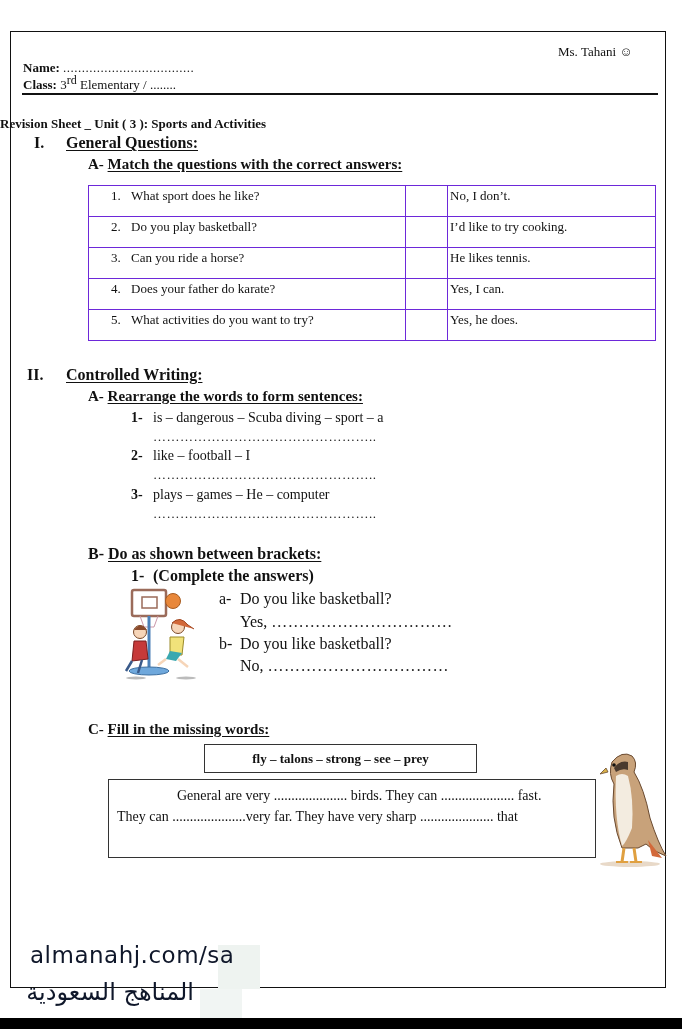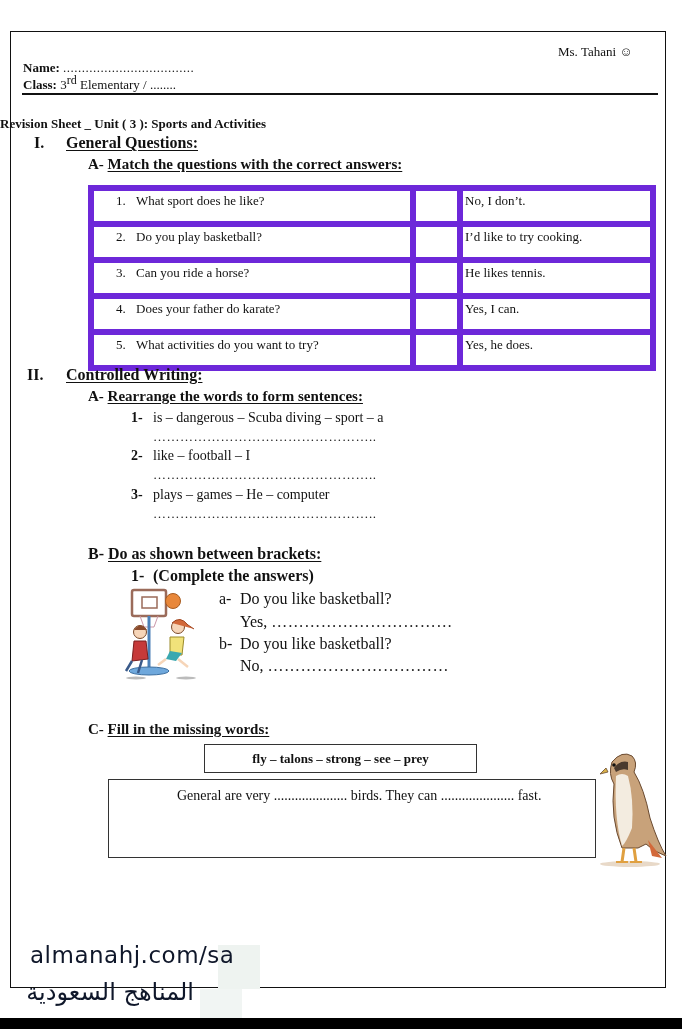--- a/index.html
+++ b/index.html
@@ -18,21 +18,21 @@
     .u { text-decoration: underline; text-underline-offset: 2px; }
     .f13 { font-size: 13px; }
     .f14 { font-size: 14px; }
     .f15 { font-size: 15px; }
     .f16 { font-size: 16px; }
     .header-line { position: absolute; left: 22px; top: 93px; width: 636px; height: 2px; background: #111; }
     table.match {
       position: absolute; left: 88px; top: 185px; width: 568px;
       border-collapse: collapse; font-size: 13px;
     }
-    table.match td { border: 6px solid #6d28d9; height: 28px; vertical-align: top; padding: 2px 2px 0 2px; }
+    table.match td { border: 1px solid #6d28d9; height: 28px; vertical-align: top; padding: 2px 2px 0 2px; }
     table.match td.q { width: 292px; padding-left: 22px; }
     table.match td.blank { width: 37px; }
     table.match td.a { padding-left: 2px; }
     .dots { letter-spacing: 0.5px; color: #222; }
     .wordbox {
       position: absolute; left: 204px; top: 744px; width: 273px; height: 29px;
       border: 1.5px solid #333; box-sizing: border-box;
       text-align: center; font-weight: bold; font-size: 13px; line-height: 27px;
     }
     .passage {
@@ -162,20 +162,21 @@
   <span class="dots">……………………………</span>
 </div>
 
 <div class="abs bold f15" style="left:88px; top:721px;">
   <span>C-</span>
   <span class="u">Fill in the missing words:</span>
 </div>
 <div class="wordbox">fly – talons – strong – see – prey</div>
 <div class="passage">
   <div class="indent">General are very ..................... birds. They can ..................... fast.</div>
+  <div>They can .....................very far. They have very sharp ..................... that</div>
 </div>
 
 <svg class="abs" style="left:592px; top:748px;" width="78" height="120" viewBox="0 0 78 120">
   <ellipse cx="38" cy="116" rx="30" ry="3" fill="#e8d9c8"></ellipse>
   <path d="M20 14 Q30 2 40 8 Q46 14 42 24 Q52 40 58 70 Q66 95 74 108 Q62 104 54 96 L46 100 L30 100 Q18 70 22 36 Q16 26 20 14 Z" fill="#c8a27a" stroke="#6a4a30" stroke-width="1"></path>
   <path d="M22 20 Q28 12 36 14 L36 22 Q30 20 24 24 Z" fill="#4a3a2e"></path>
   <path d="M24 28 Q30 24 36 28 Q42 50 40 80 Q34 95 30 98 Q22 70 24 28 Z" fill="#f3ece0"></path>
   <path d="M14 20 L8 26 L16 24 Z" fill="#d9b24a" stroke="#6a4a30" stroke-width="0.8"></path>
   <circle cx="22" cy="17" r="1.8" fill="#111"></circle>
   <path d="M56 92 L70 110 L60 108 Z" fill="#d2693a"></path>

